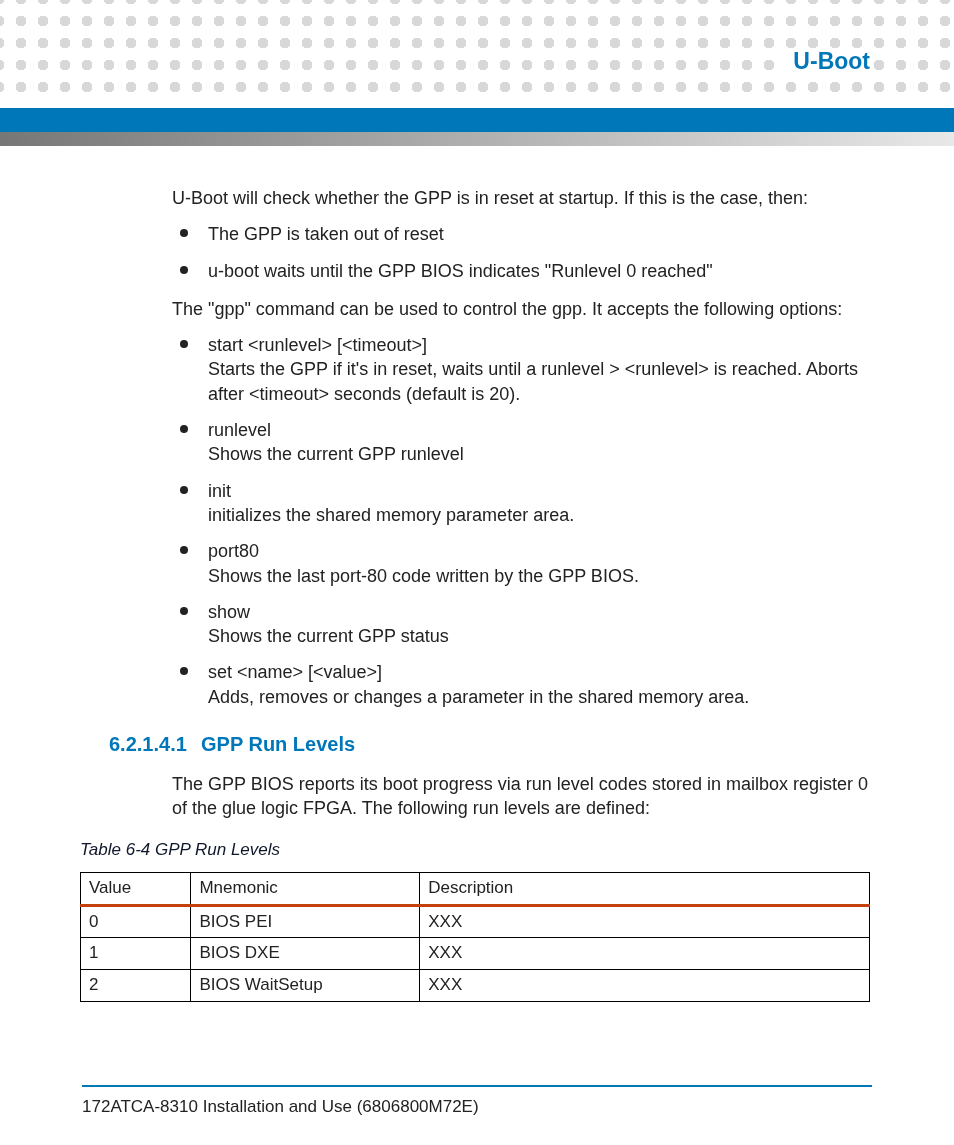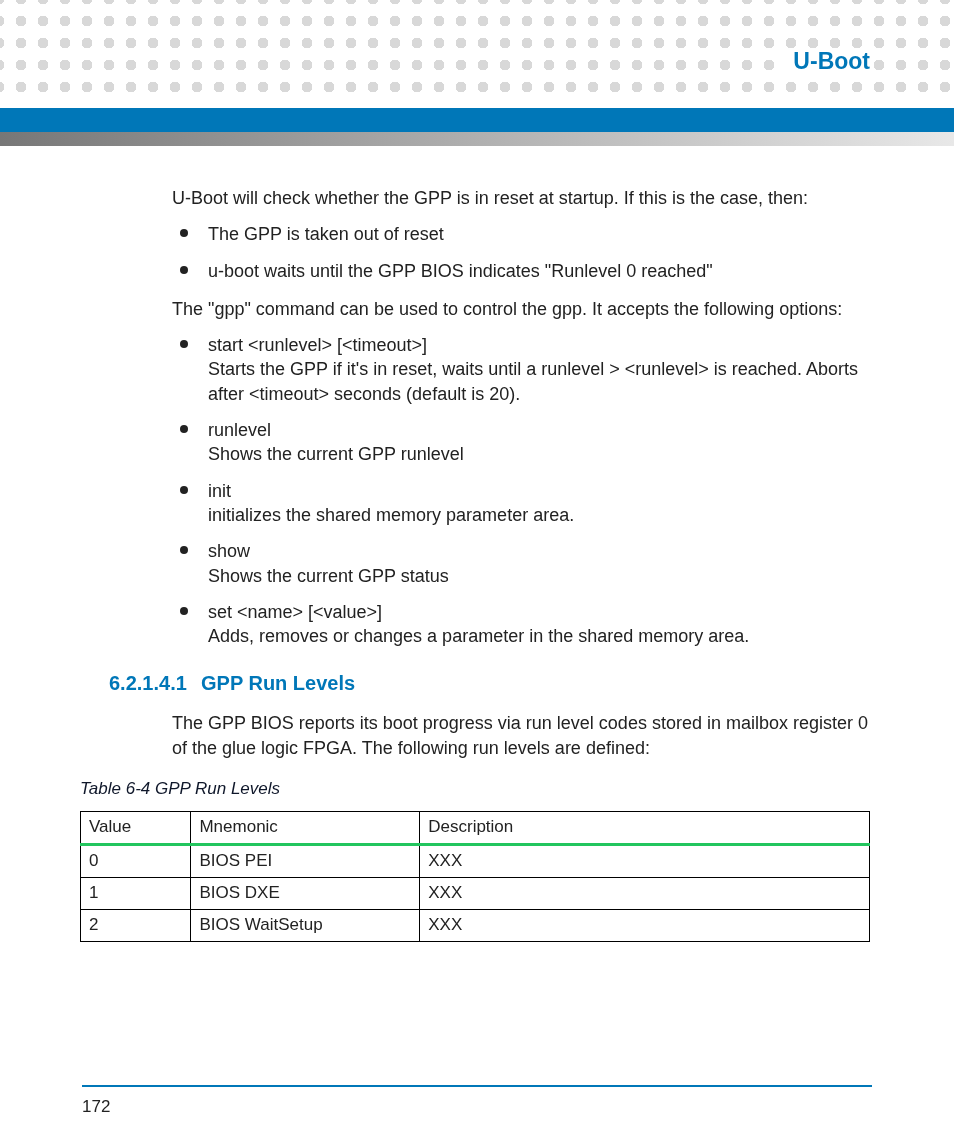--- a/index.html
+++ b/index.html
@@ -108,21 +108,21 @@
   table.runlevels th, table.runlevels td {
     border: 1px solid #000;
     padding: 4px 8px;
     text-align: left;
     font-weight: 400;
   }
   table.runlevels thead tr {
     border-bottom: 3px solid #000;
   }
   table.runlevels thead th {
-    border-bottom: 3px solid #22c55e;
+    border-bottom: 3px solid #c2410c;
   }
   table.runlevels col.c1 { width: 14%; }
   table.runlevels col.c2 { width: 29%; }
   .footer-rule {
     position: absolute;
     left: 82px;
     right: 82px;
     bottom: 58px;
     height: 2px;
     background: #0077b8;
@@ -153,20 +153,21 @@
     <li>The GPP is taken out of reset</li>
     <li>u-boot waits until the GPP BIOS indicates "Runlevel 0 reached"</li>
   </ul>
 
   <p>The "gpp" command can be used to control the gpp. It accepts the following options:</p>
 
   <ul class="b">
     <li>start &lt;runlevel&gt; [&lt;timeout&gt;]<br>Starts the GPP if it's in reset, waits until a runlevel &gt; &lt;runlevel&gt; is reached. Aborts after &lt;timeout&gt; seconds (default is 20).</li>
     <li>runlevel<br>Shows the current GPP runlevel</li>
     <li>init<br>initializes the shared memory parameter area.</li>
+    <li>port80<br>Shows the last port-80 code written by the GPP BIOS.</li>
     <li>show<br>Shows the current GPP status</li>
     <li>set &lt;name&gt; [&lt;value&gt;]<br>Adds, removes or changes a parameter in the shared memory area.</li>
   </ul>
 
   <div class="section-heading">
     <span class="num">6.2.1.4.1</span><span>GPP Run Levels</span>
   </div>
 
   <p>The GPP BIOS reports its boot progress via run level codes stored in mailbox register 0 of the glue logic FPGA. The following run levels are defined:</p>
 
@@ -201,13 +202,14 @@
         <td>BIOS WaitSetup</td>
         <td>XXX</td>
       </tr>
     </tbody>
   </table>
 </div>
 
 <div class="footer-rule"></div>
 <div class="footer">
   <span>172</span>
+  <span>ATCA-8310 Installation and Use (6806800M72E)</span>
 </div>
 
 </body></html>

